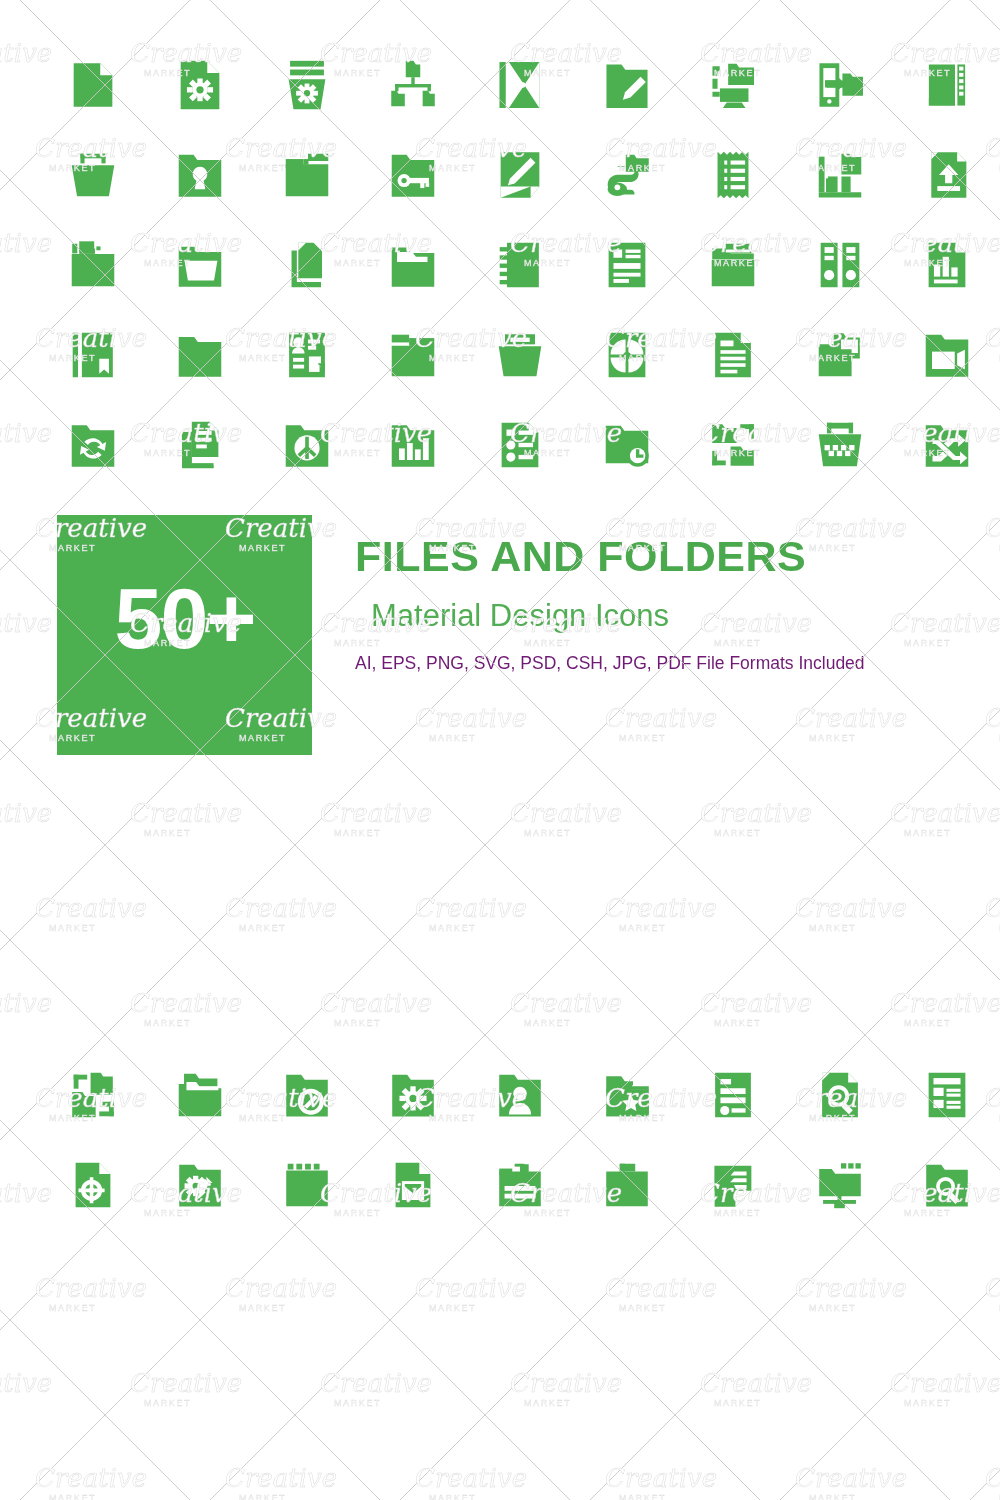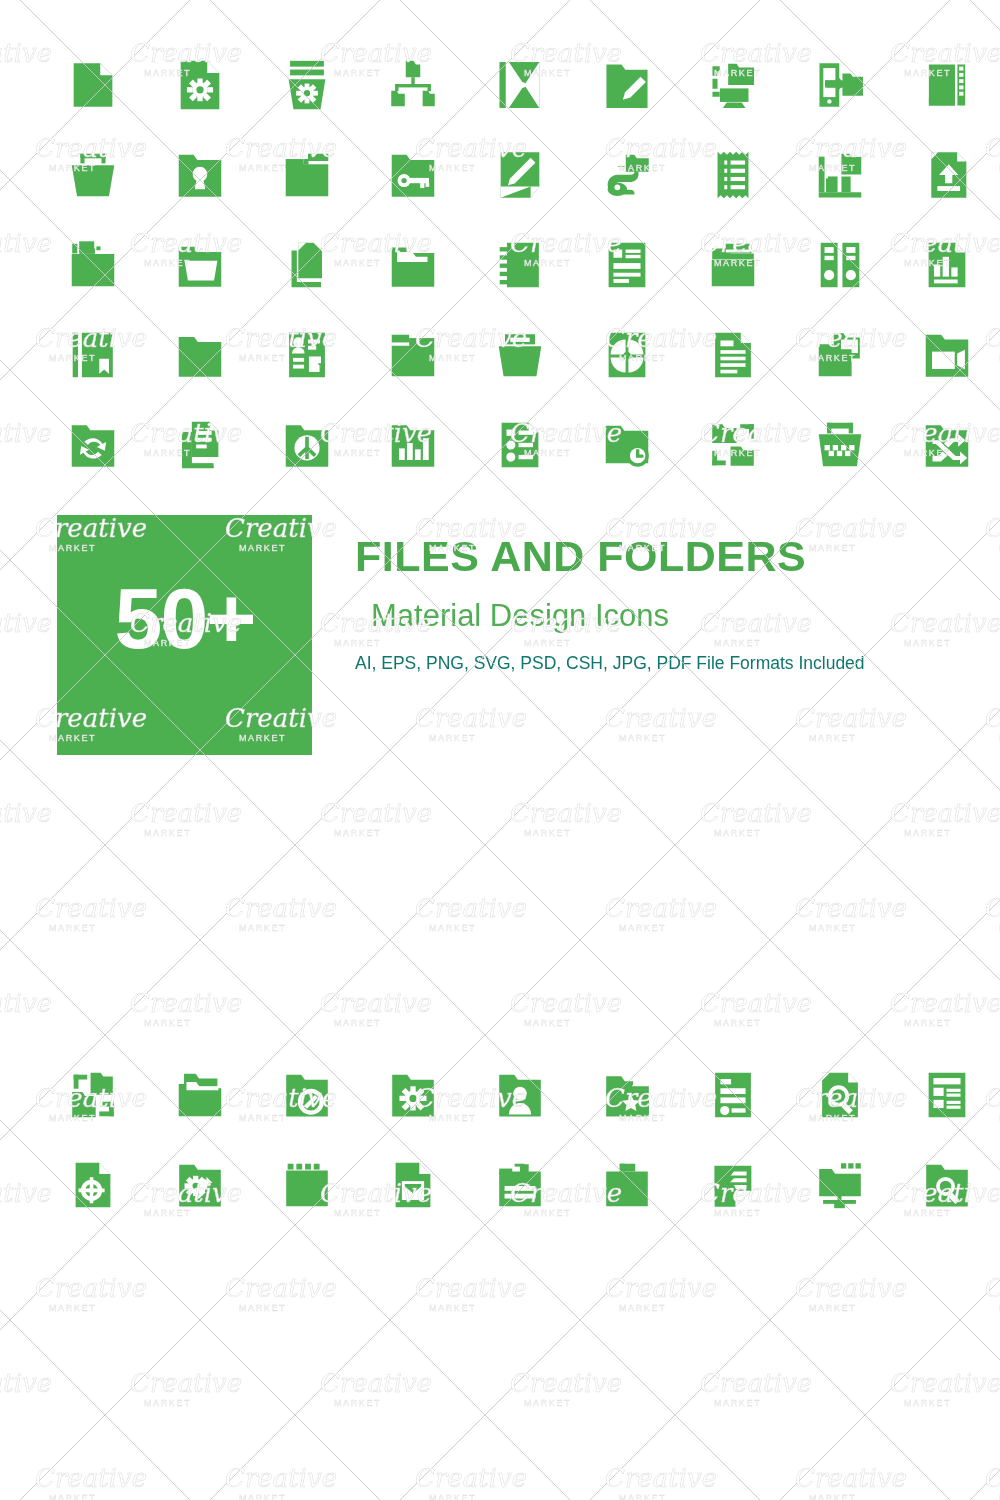--- a/index.html
+++ b/index.html
@@ -87,21 +87,21 @@
     font-family:"Liberation Sans", sans-serif;
   }
   #promo-subtitle{
     color:#52ad55;
     font-size:31px;
     font-weight:400;
     line-height:1;
     margin:0 0 24px 16px;
   }
   .promo-line{
-    color:#0f766e;
+    color:#701a75;
     font-size:17.5px;
     line-height:1;
     margin:0 0 20px 0;
   }
 </style>
 </head>
 <body>
 
 <div id="page">
 

